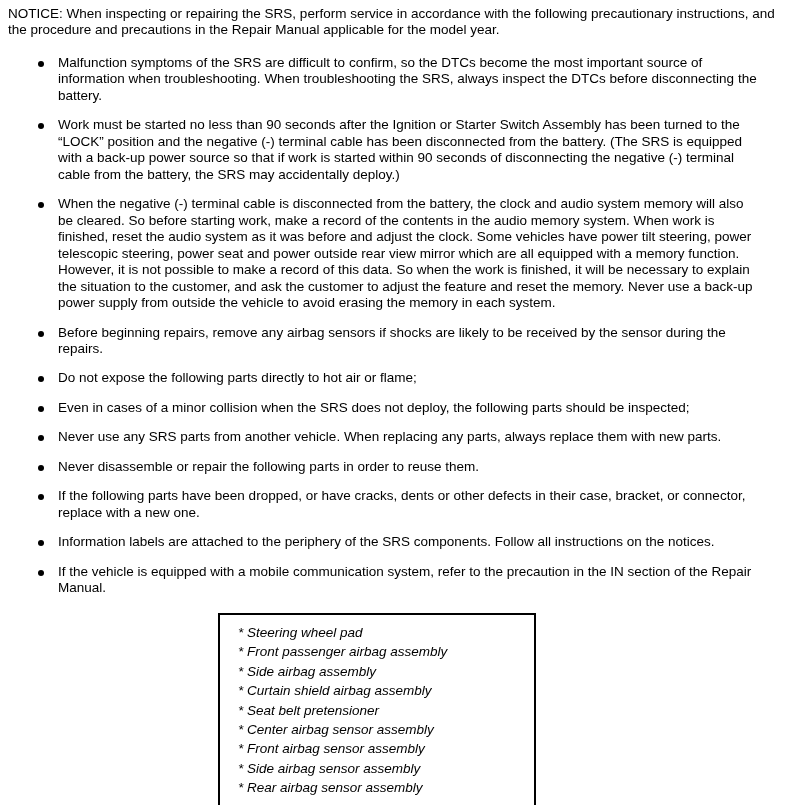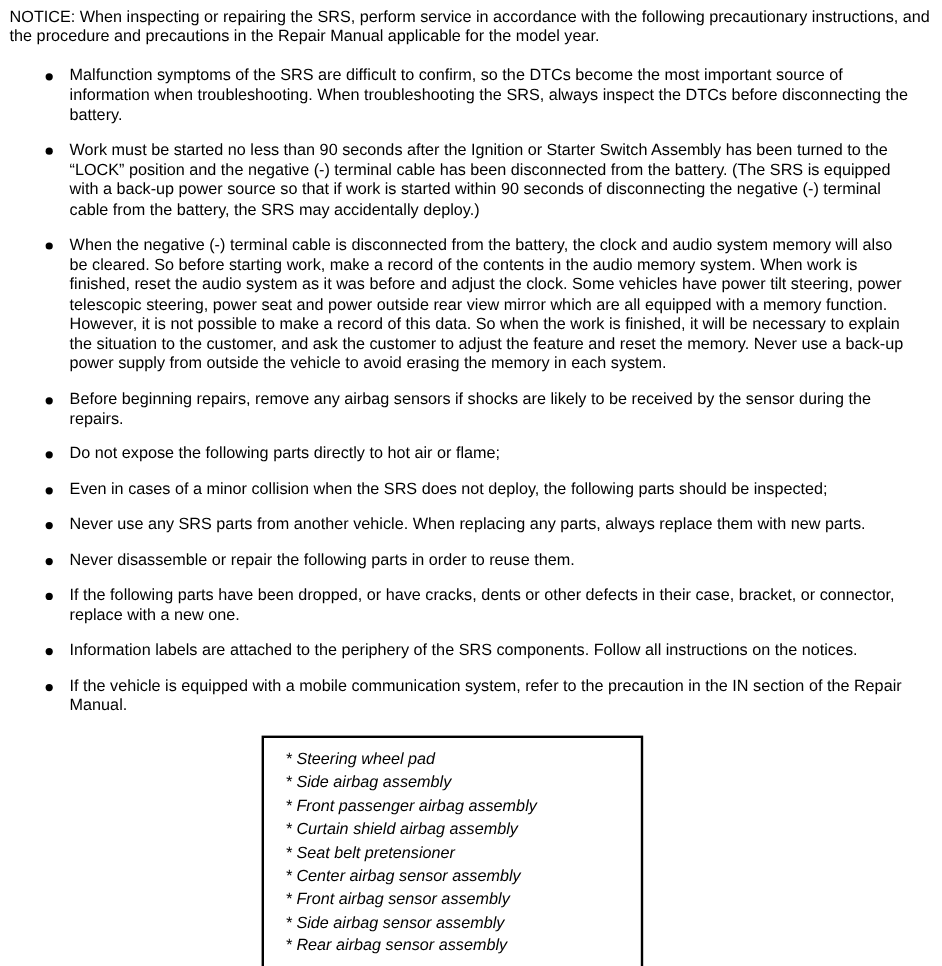--- a/index.html
+++ b/index.html
@@ -127,22 +127,22 @@
     <div class="bullet-row">
       <span class="bullet-marker"></span>
       <span class="bullet-text">If the vehicle is equipped with a mobile communication system, refer to the precaution in the IN section of the Repair Manual.</span>
     </div>
 
   </div>
 
   <div class="parts-box-wrap">
     <div class="parts-box">
       <p class="part-item">* Steering wheel pad</p>
+      <p class="part-item">* Front passenger airbag assembly</p>
       <p class="part-item">* Side airbag assembly</p>
-      <p class="part-item">* Front passenger airbag assembly</p>
       <p class="part-item">* Curtain shield airbag assembly</p>
       <p class="part-item">* Seat belt pretensioner</p>
       <p class="part-item">* Center airbag sensor assembly</p>
       <p class="part-item">* Front airbag sensor assembly</p>
       <p class="part-item">* Side airbag sensor assembly</p>
       <p class="part-item">* Rear airbag sensor assembly</p>
     </div>
   </div>
 
 </div>

